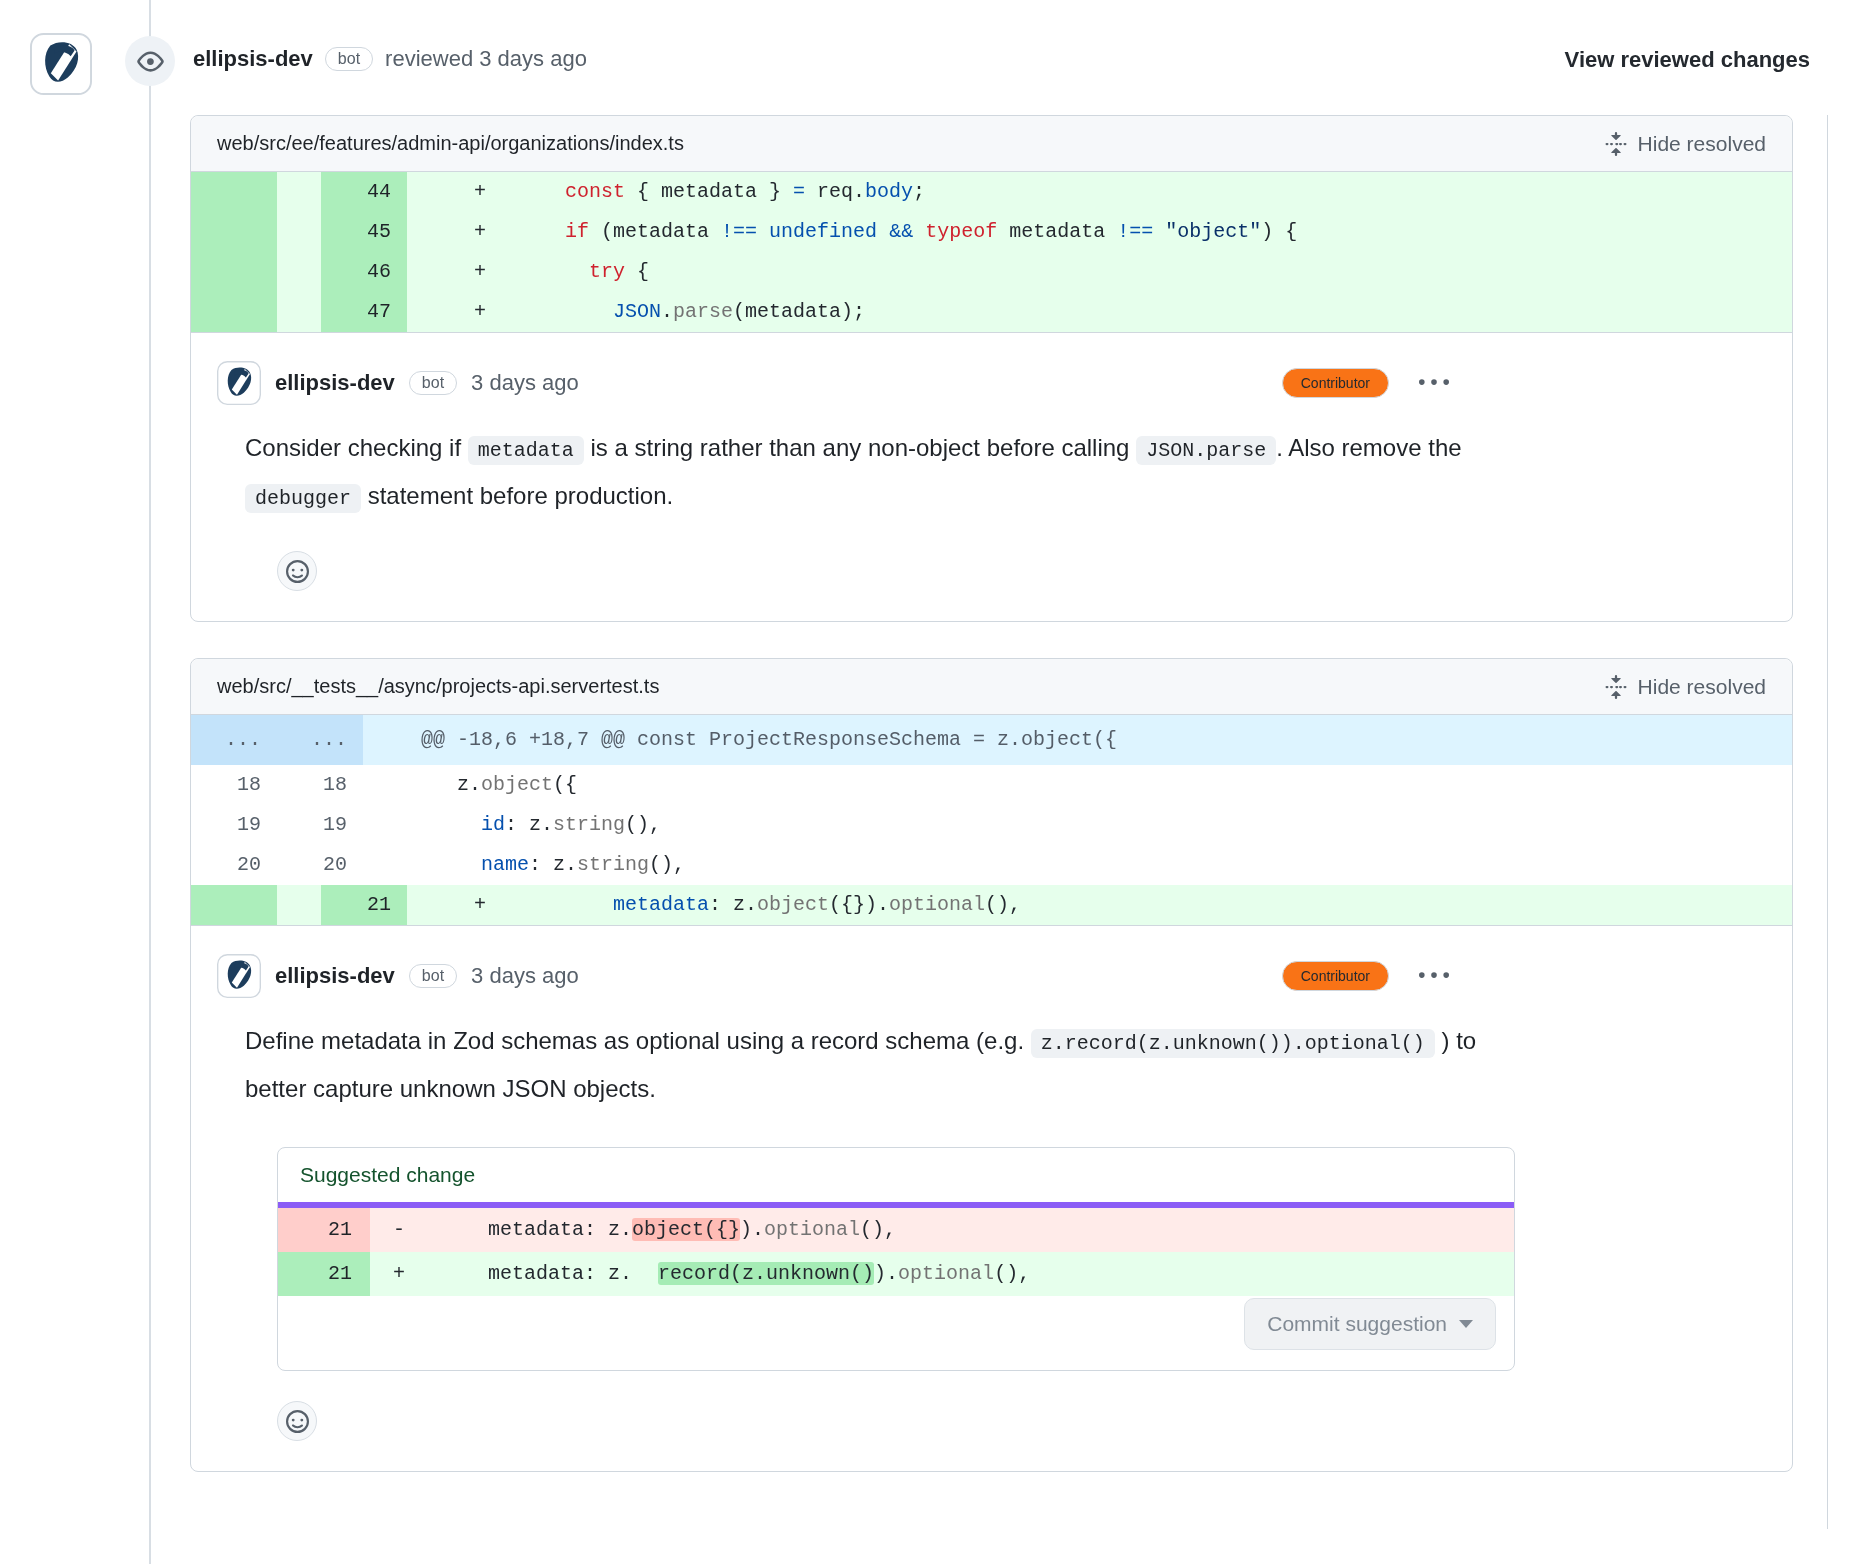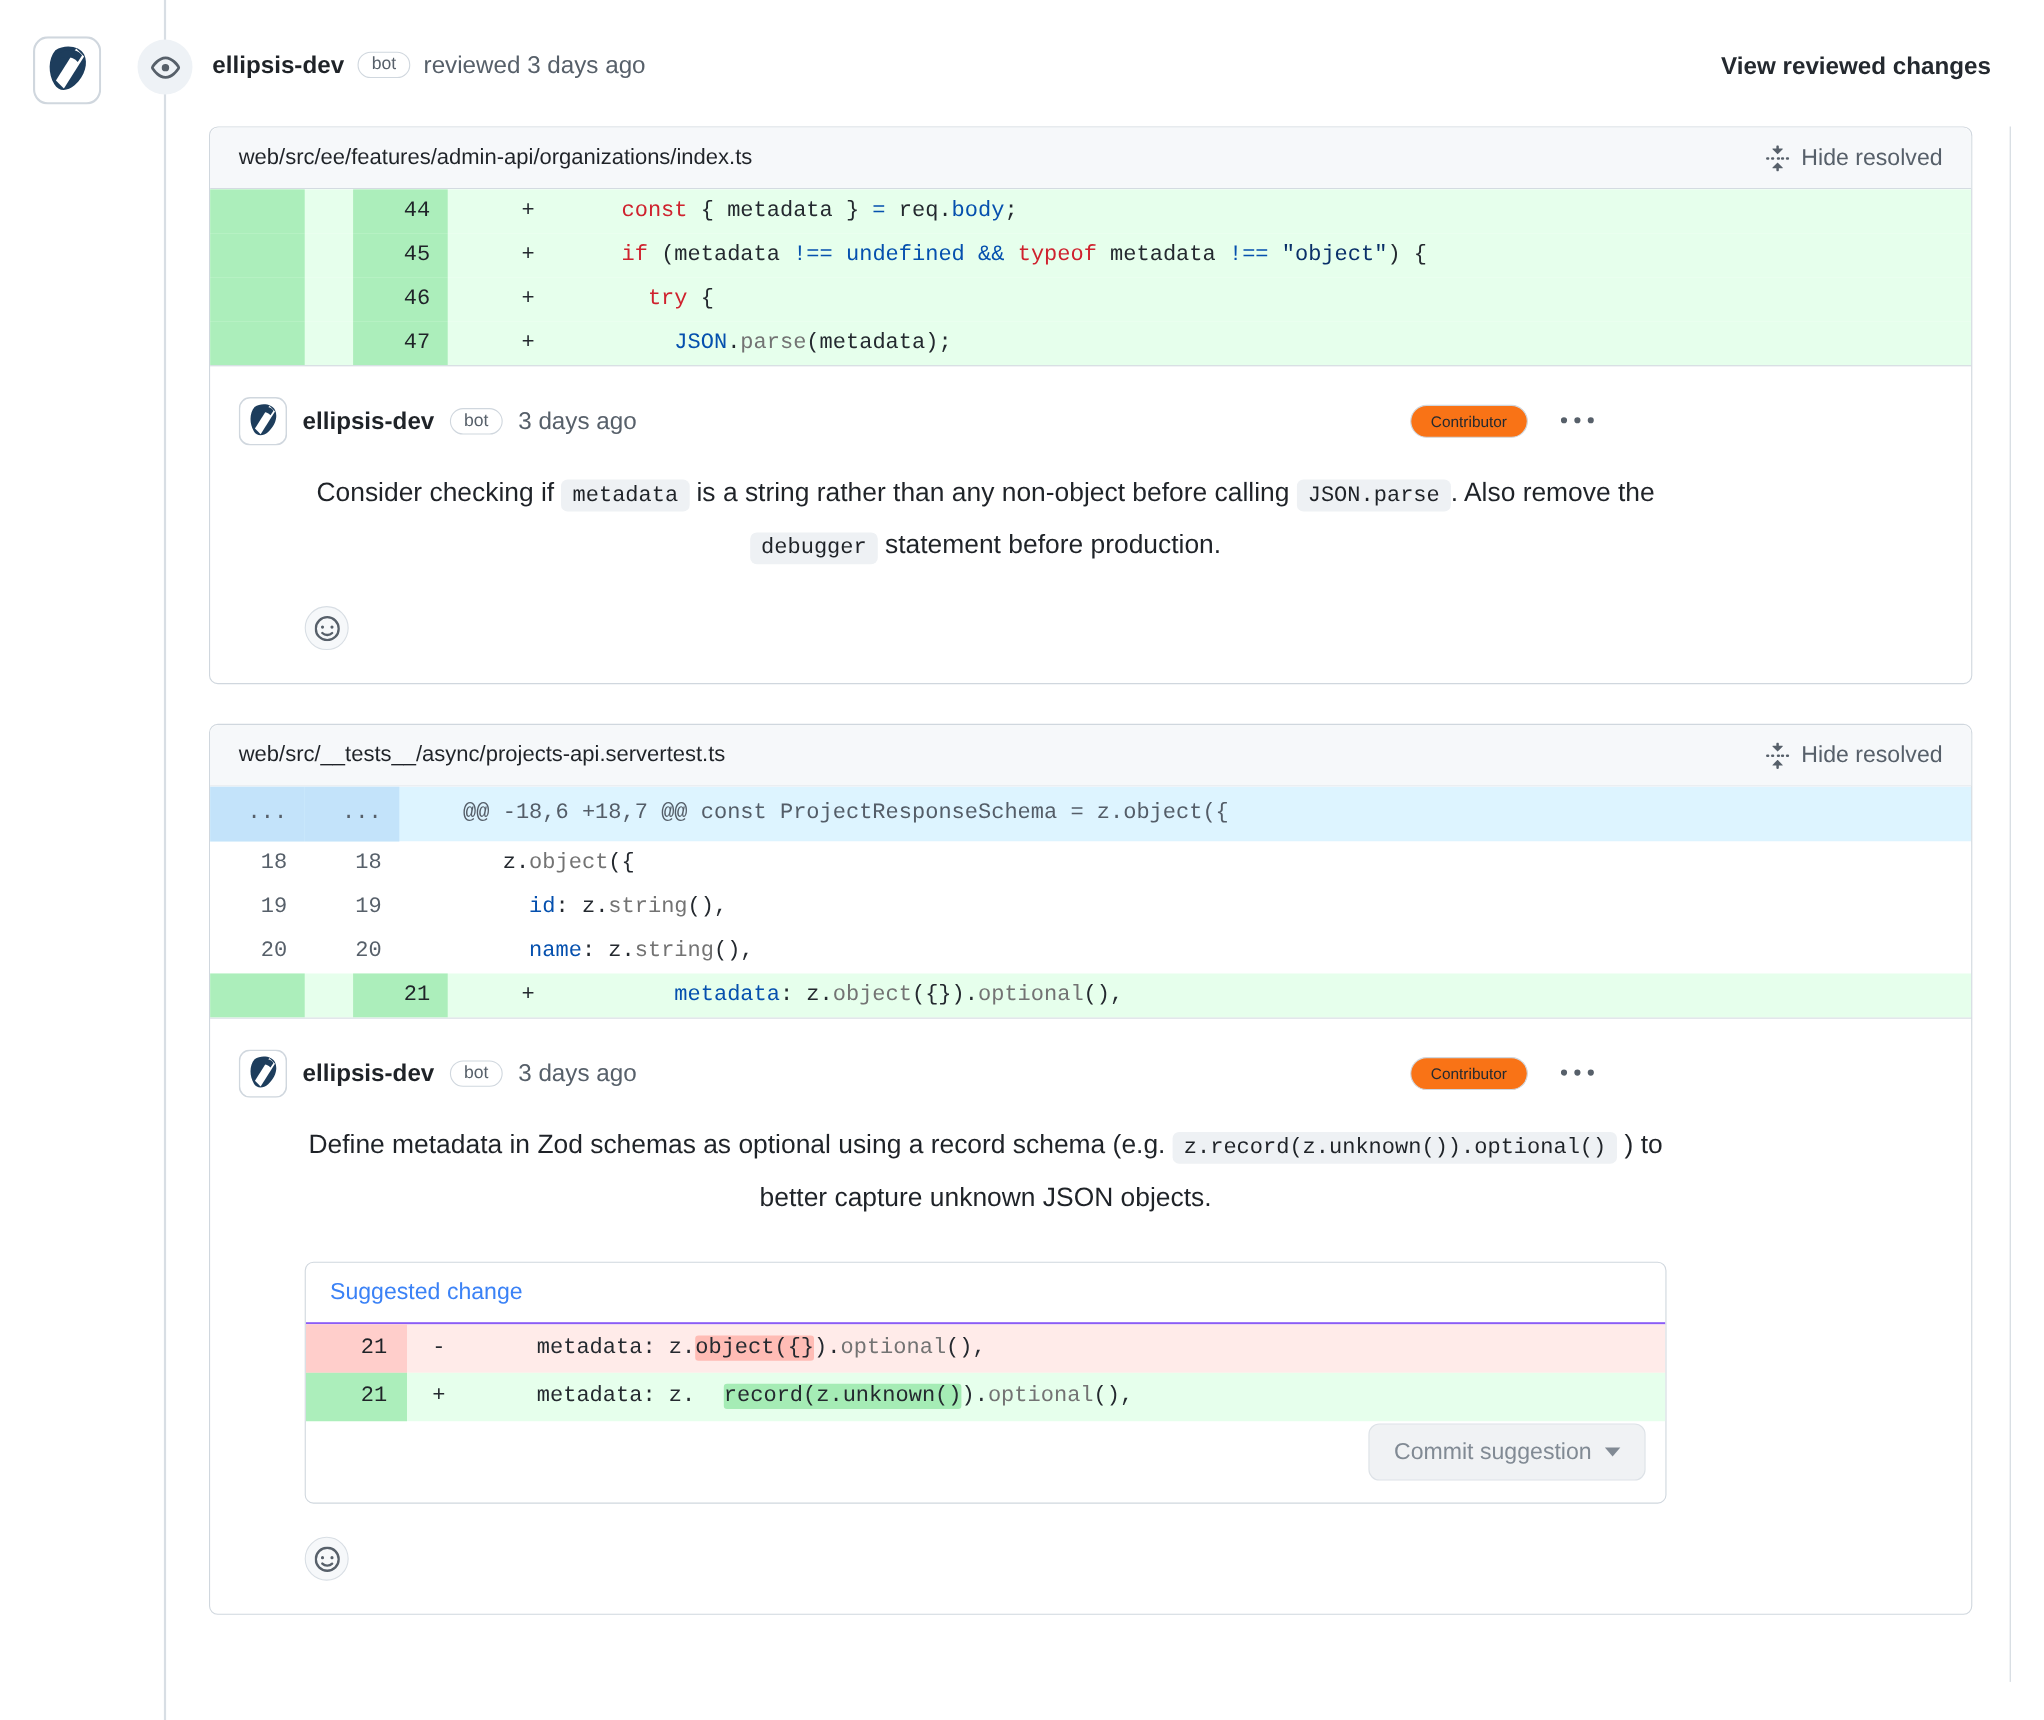--- a/index.html
+++ b/index.html
@@ -64,34 +64,34 @@
   .comment { padding:28px 26px 30px 26px; }
   .c-head { display:flex; align-items:center; gap:14px; width:1238px; }
   .c-avatar { width:44px; height:44px; flex:none; cursor:pointer; }
   .c-name { font-weight:700; font-size:22px; }
   .c-time { font-size:22px; color:#57606a; }
   .contrib {
     margin-left:auto; border:1px solid #d0d7de; border-radius:999px; padding:6px 18px;
     font-size:14px; font-weight:500; color:#24292f; background:#f97316;
   }
   .kebab { border:none; background:transparent; padding:4px 6px; margin-left:10px; cursor:pointer; display:flex; align-items:center; }
-  .c-body { margin:20px 0 0 60px; width:1238px; font-size:24px; line-height:45px; color:#1f2328;text-align:center; }
+  .c-body { margin:20px 0 0 28px; width:1238px; font-size:24px; line-height:45px; color:#1f2328; }
   .chip {
     font-family:"Liberation Mono", monospace; font-size:20px; background:#eef1f4;
     border-radius:6px; padding:3px 10px; white-space:nowrap;
   }
   .reaction {
     margin:30px 0 0 60px; width:40px; height:40px; border-radius:50%;
     border:1px solid #d8dee4; background:#f6f8fa; display:flex; align-items:center; justify-content:center;
     cursor:pointer; padding:0;
   }
 
   
   .sugg { margin:36px 0 0 60px; width:1238px; border:1px solid #d0d7de; border-radius:8px; overflow:hidden; background:#fff; }
-  .sugg-head { padding:15px 22px; font-size:21px; color:#3b82f6; border-bottom:2px solid #8b5cf6; }
+  .sugg-head { padding:15px 22px; font-size:21px; color:#14532d; border-bottom:6px solid #8b5cf6; }
   .s-row { display:flex; align-items:stretch; font-family:"Liberation Mono", monospace; font-size:20px; height:44px; line-height:44px; }
   .s-row .num { flex:0 0 92px; text-align:right; padding-right:18px; color:#1f2328; }
   .s-row .sign { flex:0 0 58px; text-align:center; color:#24292f; }
   .s-row pre { margin:0; white-space:pre; font:inherit; }
   .t-del { background:#ffebe9; }
   .t-del .num { background:#ffcecb; }
   .t-addrow { background:#e6ffec; }
   .t-addrow .num { background:#aceebb; }
   .sugg-foot { display:flex; justify-content:flex-end; padding:2px 18px 20px;align-items:flex-end; }
   .commit-btn {

